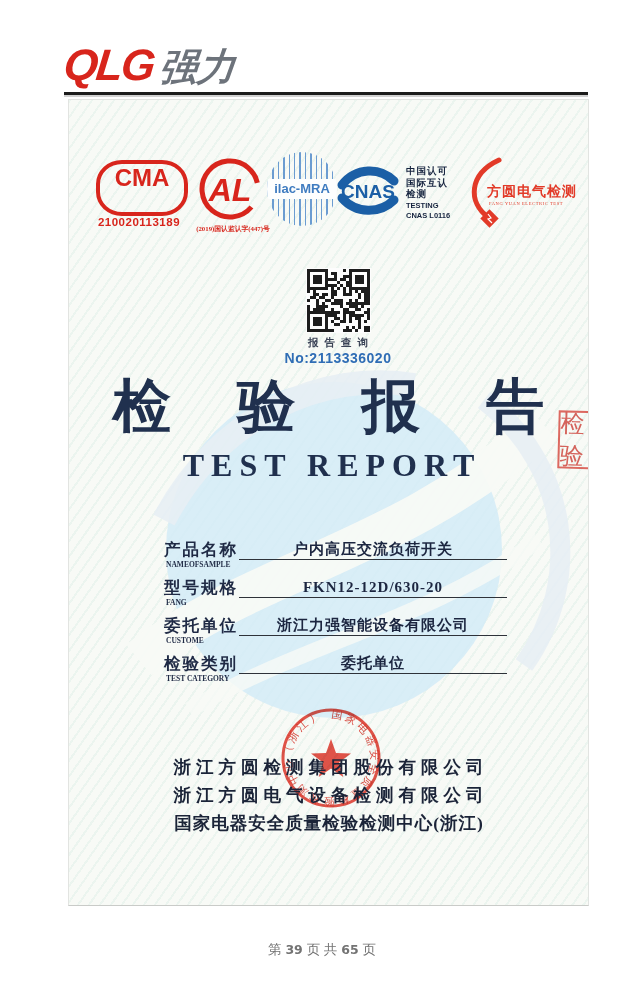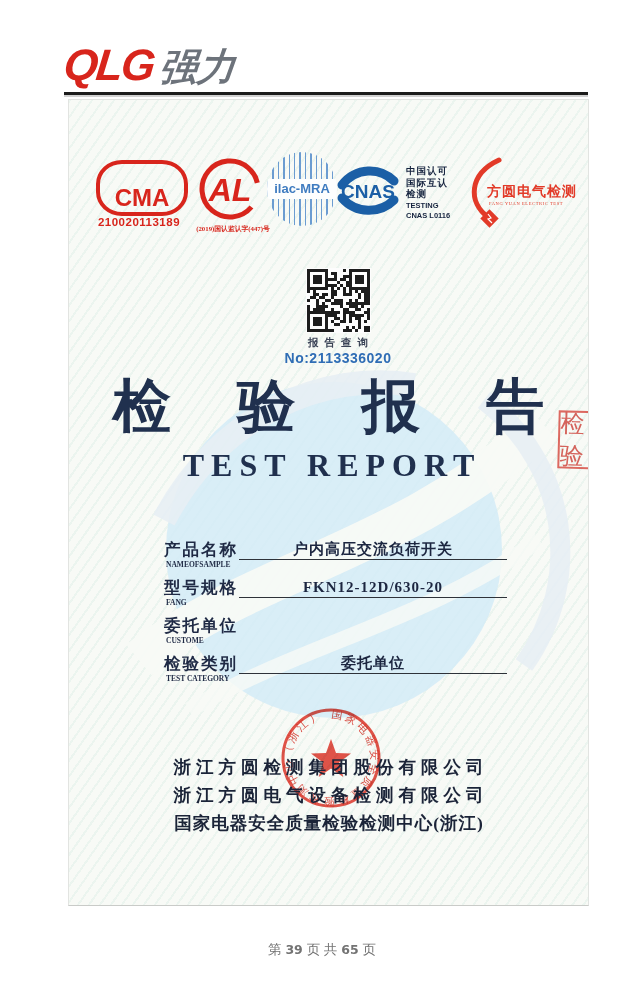--- a/index.html
+++ b/index.html
@@ -15,21 +15,21 @@
   
   .page{position:absolute;left:68px;top:99px;width:521px;height:807px;overflow:hidden;
         background-color:#f8faf6;
         background-image:repeating-linear-gradient(125deg, rgba(145,205,188,0.12) 0 2px, rgba(255,255,255,0) 2px 9px);
         border:1px solid #e2e4e1;border-bottom-color:#c9cbc8;box-sizing:border-box;}
   .watermark{position:absolute;left:0;top:0;pointer-events:none;}
 
   
   .certs{position:absolute;inset:0;}
   .cma-oval{position:absolute;left:27px;top:60px;width:84px;height:48px;border:4px solid #d8251c;border-radius:26px/24px;
-            display:flex;align-items:flex-end;justify-content:center;font-family:"Liberation Sans",sans-serif;
+            display:flex;align-items:flex-start;justify-content:center;font-family:"Liberation Sans",sans-serif;
             font-weight:bold;font-size:24px;color:#d8251c;letter-spacing:0px;}
   .cma-num{position:absolute;left:14px;top:116px;width:112px;text-align:center;font-family:"Liberation Sans",sans-serif;
            font-weight:bold;font-size:11.5px;color:#d8251c;letter-spacing:0.5px;}
   .cal-svg{position:absolute;left:126px;top:56px;}
   .cal-approval{position:absolute;left:112px;top:124px;width:104px;text-align:center;font-size:6.8px;color:#d8251c;font-weight:bold;}
   .ilac{position:absolute;left:198px;top:52px;width:70px;height:74px;border-radius:50%;overflow:hidden;
         background:repeating-linear-gradient(90deg,#6b9cd1 0 1.4px, rgba(255,255,255,0) 1.4px 5.4px);}
   .ilac-band{position:absolute;left:-2%;top:36%;width:104%;height:28%;background:#fdfefe;display:flex;align-items:center;justify-content:center;
              font-family:"Liberation Sans",sans-serif;font-weight:bold;font-size:13px;color:#3f7cc0;}
   .cnas-svg{position:absolute;left:266px;top:64px;}
@@ -600,20 +600,21 @@
         <span class="fline"><span class="fvalue">户内高压交流负荷开关</span></span>
       </div>
       <div class="frow" style="top:38px;">
         <span class="flabel">型号规格</span>
         <span class="fsub">FANG</span>
         <span class="fline"><span class="fvalue">FKN12-12D/630-20</span></span>
       </div>
       <div class="frow" style="top:76px;">
         <span class="flabel">委托单位</span>
         <span class="fsub">CUSTOME</span>
+        <span class="fline"><span class="fvalue">浙江力强智能设备有限公司</span></span>
       </div>
       <div class="frow" style="top:114px;">
         <span class="flabel">检验类别</span>
         <span class="fsub">TEST CATEGORY</span>
         <span class="fline"><span class="fvalue">委托单位</span></span>
       </div>
     </div>
 
     <svg class="stamp-svg" width="124" height="124" viewBox="0 0 124 124">
       <circle cx="62" cy="62" r="48" fill="none" stroke="#e23c31" stroke-width="3" opacity="0.88"></circle>

